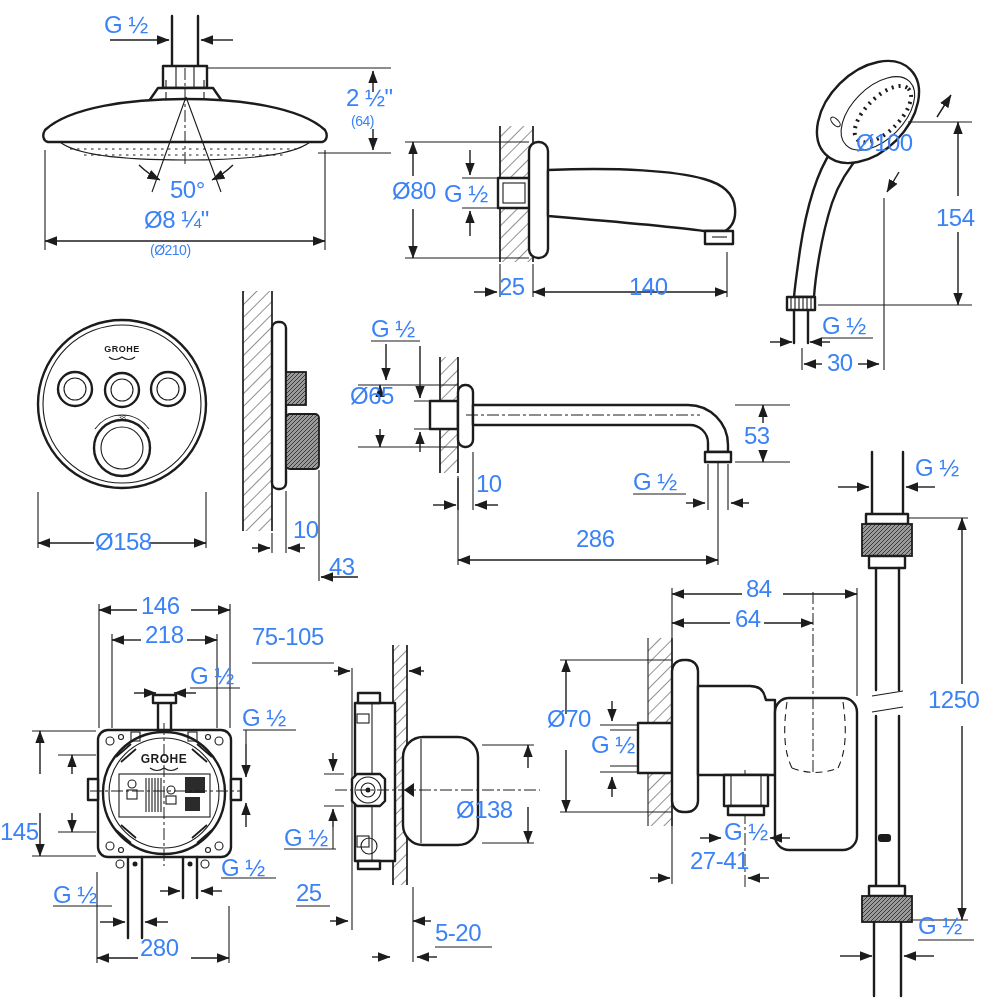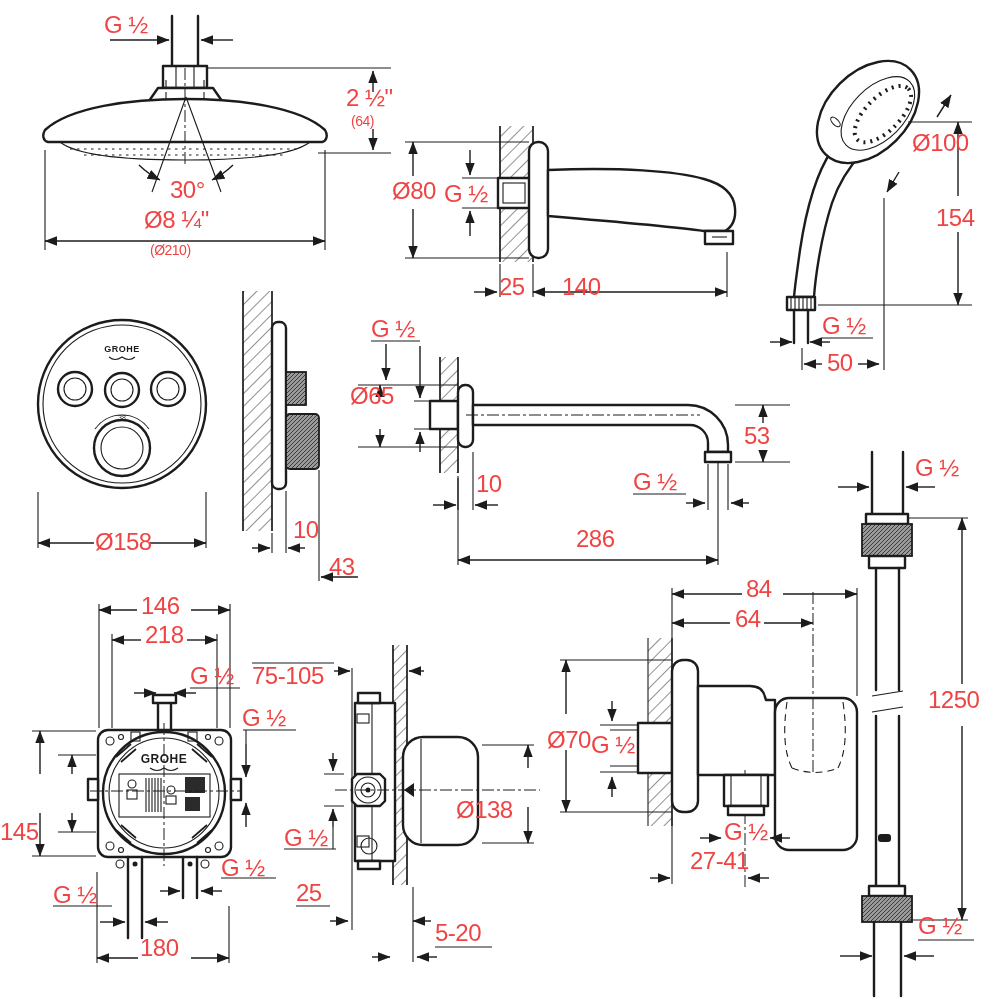--- a/index.html
+++ b/index.html
@@ -10,21 +10,21 @@
   .objf{fill:#ffffff;stroke:#1c1c1c;stroke-width:2.4;stroke-linejoin:round}
   .objk{stroke:#1c1c1c;stroke-width:1.8}
   .thin,.thinr{fill:none;stroke:#1c1c1c;stroke-width:1.1}
   .md  {fill:none;stroke:#1c1c1c;stroke-width:1.7}
   .dim {fill:none;stroke:#1c1c1c;stroke-width:1.4}
   .dash{stroke-dasharray:7 5}
   .spray{fill:none;stroke:#1c1c1c;stroke-width:4;stroke-dasharray:2 5}
   .cl  {fill:none;stroke:#1c1c1c;stroke-width:1;stroke-dasharray:12 3 3 3}
   svg text{fill:#1c1c1c;font-family:"Liberation Sans",sans-serif;}
   .logo{font-weight:bold;text-anchor:middle;letter-spacing:.5px}
-  .dimlbl{position:absolute;font-size:24px;color:#ef4444;white-space:nowrap;line-height:1;letter-spacing:-0.5px}
+  .dimlbl{position:absolute;font-size:24px;color:#3b82f6;white-space:nowrap;line-height:1;letter-spacing:-0.5px}
   .sm{font-size:14px}
 </style>
 </head>
 <body>
 
 <div id="stage">
 
 <svg id="art" width="1000" height="1000" viewBox="0 0 1000 1000">
   <defs>
     <marker id="ma" viewBox="0 0 12 9" refX="11.5" refY="4.5" markerWidth="13" markerHeight="10" markerUnits="userSpaceOnUse" orient="auto-start-reverse">
@@ -317,64 +317,64 @@
     <path class="dim" marker-end="url(#ma)" d="M962,726 V920"></path>
     <path class="thin" d="M918,940 H974"></path>
     <path class="dim" marker-end="url(#ma)" d="M840,956 H872"></path>
     <path class="dim" marker-end="url(#ma)" d="M934,956 H904"></path>
   </g>
 </svg>
 
   <span class="dimlbl" style="left:104px;top:13px">G ½</span>
   <span class="dimlbl" style="left:346px;top:86px">2 ½"</span>
   <span class="dimlbl sm" style="left:351px;top:114px">(64)</span>
-  <span class="dimlbl" style="left:170px;top:178px">30°</span>
+  <span class="dimlbl" style="left:170px;top:178px">50°</span>
   <span class="dimlbl" style="left:144px;top:208px">Ø8 ¼"</span>
   <span class="dimlbl sm" style="left:150px;top:243px">(Ø210)</span>
 
   <span class="dimlbl" style="left:392px;top:179px">Ø80</span>
   <span class="dimlbl" style="left:444px;top:182px">G ½</span>
   <span class="dimlbl" style="left:499px;top:275px">25</span>
-  <span class="dimlbl" style="left:562px;top:275px">140</span>
-
-  <span class="dimlbl" style="left:912px;top:131px">Ø100</span>
+  <span class="dimlbl" style="left:629px;top:275px">140</span>
+
+  <span class="dimlbl" style="left:856px;top:131px">Ø100</span>
   <span class="dimlbl" style="left:936px;top:206px">154</span>
   <span class="dimlbl" style="left:822px;top:314px">G ½</span>
-  <span class="dimlbl" style="left:827px;top:351px">50</span>
+  <span class="dimlbl" style="left:827px;top:351px">30</span>
 
   <span class="dimlbl" style="left:95px;top:530px">Ø158</span>
   <span class="dimlbl" style="left:293px;top:518px">10</span>
   <span class="dimlbl" style="left:329px;top:555px">43</span>
 
   <span class="dimlbl" style="left:371px;top:317px">G ½</span>
   <span class="dimlbl" style="left:350px;top:384px">Ø65</span>
   <span class="dimlbl" style="left:476px;top:472px">10</span>
   <span class="dimlbl" style="left:633px;top:470px">G ½</span>
   <span class="dimlbl" style="left:744px;top:424px">53</span>
   <span class="dimlbl" style="left:576px;top:527px">286</span>
 
   <span class="dimlbl" style="left:141px;top:594px">146</span>
   <span class="dimlbl" style="left:145px;top:623px">218</span>
   <span class="dimlbl" style="left:190px;top:664px">G ½</span>
   <span class="dimlbl" style="left:242px;top:706px">G ½</span>
   <span class="dimlbl" style="left:0px;top:820px">145</span>
   <span class="dimlbl" style="left:50px;top:776px"></span>
   <span class="dimlbl" style="left:221px;top:856px">G ½</span>
   <span class="dimlbl" style="left:53px;top:883px">G ½</span>
-  <span class="dimlbl" style="left:140px;top:936px">180</span>
-
-  <span class="dimlbl" style="left:252px;top:664px">75-105</span>
+  <span class="dimlbl" style="left:140px;top:936px">280</span>
+
+  <span class="dimlbl" style="left:252px;top:625px">75-105</span>
   <span class="dimlbl" style="left:284px;top:826px">G ½</span>
   <span class="dimlbl" style="left:456px;top:798px">Ø138</span>
   <span class="dimlbl" style="left:296px;top:881px">25</span>
   <span class="dimlbl" style="left:435px;top:921px">5-20</span>
 
   <span class="dimlbl" style="left:746px;top:577px">84</span>
   <span class="dimlbl" style="left:735px;top:607px">64</span>
-  <span class="dimlbl" style="left:547px;top:728px">Ø70</span>
+  <span class="dimlbl" style="left:547px;top:707px">Ø70</span>
   <span class="dimlbl" style="left:591px;top:733px">G ½</span>
   <span class="dimlbl" style="left:724px;top:820px">G ½</span>
   <span class="dimlbl" style="left:690px;top:849px">27-41</span>
 
   <span class="dimlbl" style="left:915px;top:456px">G ½</span>
   <span class="dimlbl" style="left:928px;top:688px">1250</span>
   <span class="dimlbl" style="left:918px;top:914px">G ½</span>
 
 </div>
 

